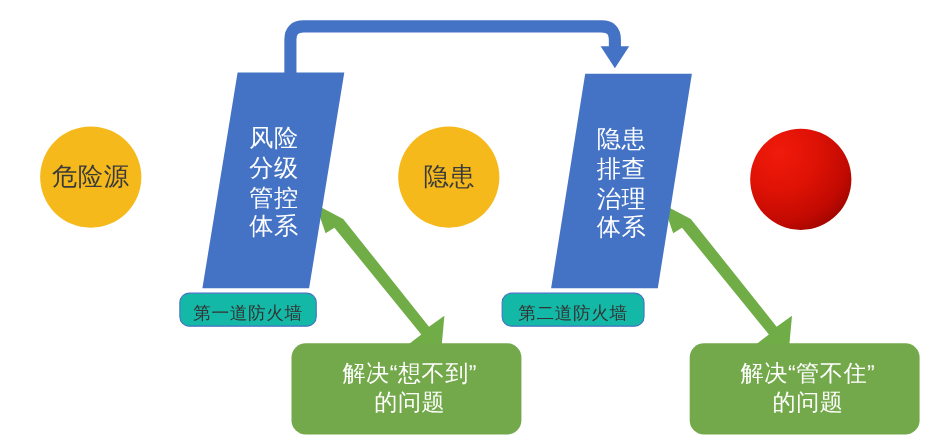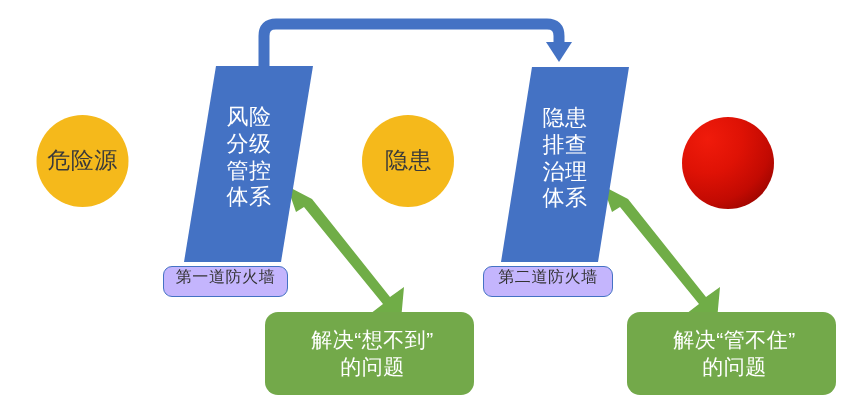--- a/index.html
+++ b/index.html
@@ -44,30 +44,31 @@
   }
   .circle-label.accident {
     color: #4a4a4a;
   }
 
   .pgram-label {
     font-size: 22px;
     color: #ffffff;
     line-height: 1.22;
     letter-spacing: 0.5px;
+    margin-top: 9px;
   }
 
   .firewall-box {
     position: absolute;
-    background: #c4b5fd;
+    background: #14b8a6;
     border: 1.6px solid #4472c4;
     border-radius: 9px;
     box-sizing: border-box;
     display: flex;
-    align-items: flex-start;
+    align-items: flex-end;
     justify-content: center;
   }
   .firewall-label {
     font-size: 16px;
     color: #333333;
     letter-spacing: 0.6px;
     white-space: pre;
   }
 
   .solution-box {
@@ -145,21 +146,21 @@
 
   <div class="lbl pgram-label" style="left:529px; top:105px; width:72px;">隐患
 排查
 治理
 体系</div>
 
   <div class="firewall-box" style="left:163px; top:266px; width:125px; height:31px;">
     <span class="firewall-label">第一道防火墙</span>
   </div>
 
-  <div class="firewall-box" style="left:483px; top:266px; width:130px; height:31px;">
+  <div class="firewall-box" style="left:456px; top:266px; width:130px; height:31px;">
     <span class="firewall-label">第二道防火墙</span>
   </div>
 
   <div class="solution-box" style="left:265px; top:312px; width:209px; height:83px;">
     <span class="solution-label">解决“想不到”
 的问题</span>
   </div>
 
   <div class="solution-box" style="left:627px; top:312px; width:209px; height:83px;">
     <span class="solution-label">解决“管不住”

